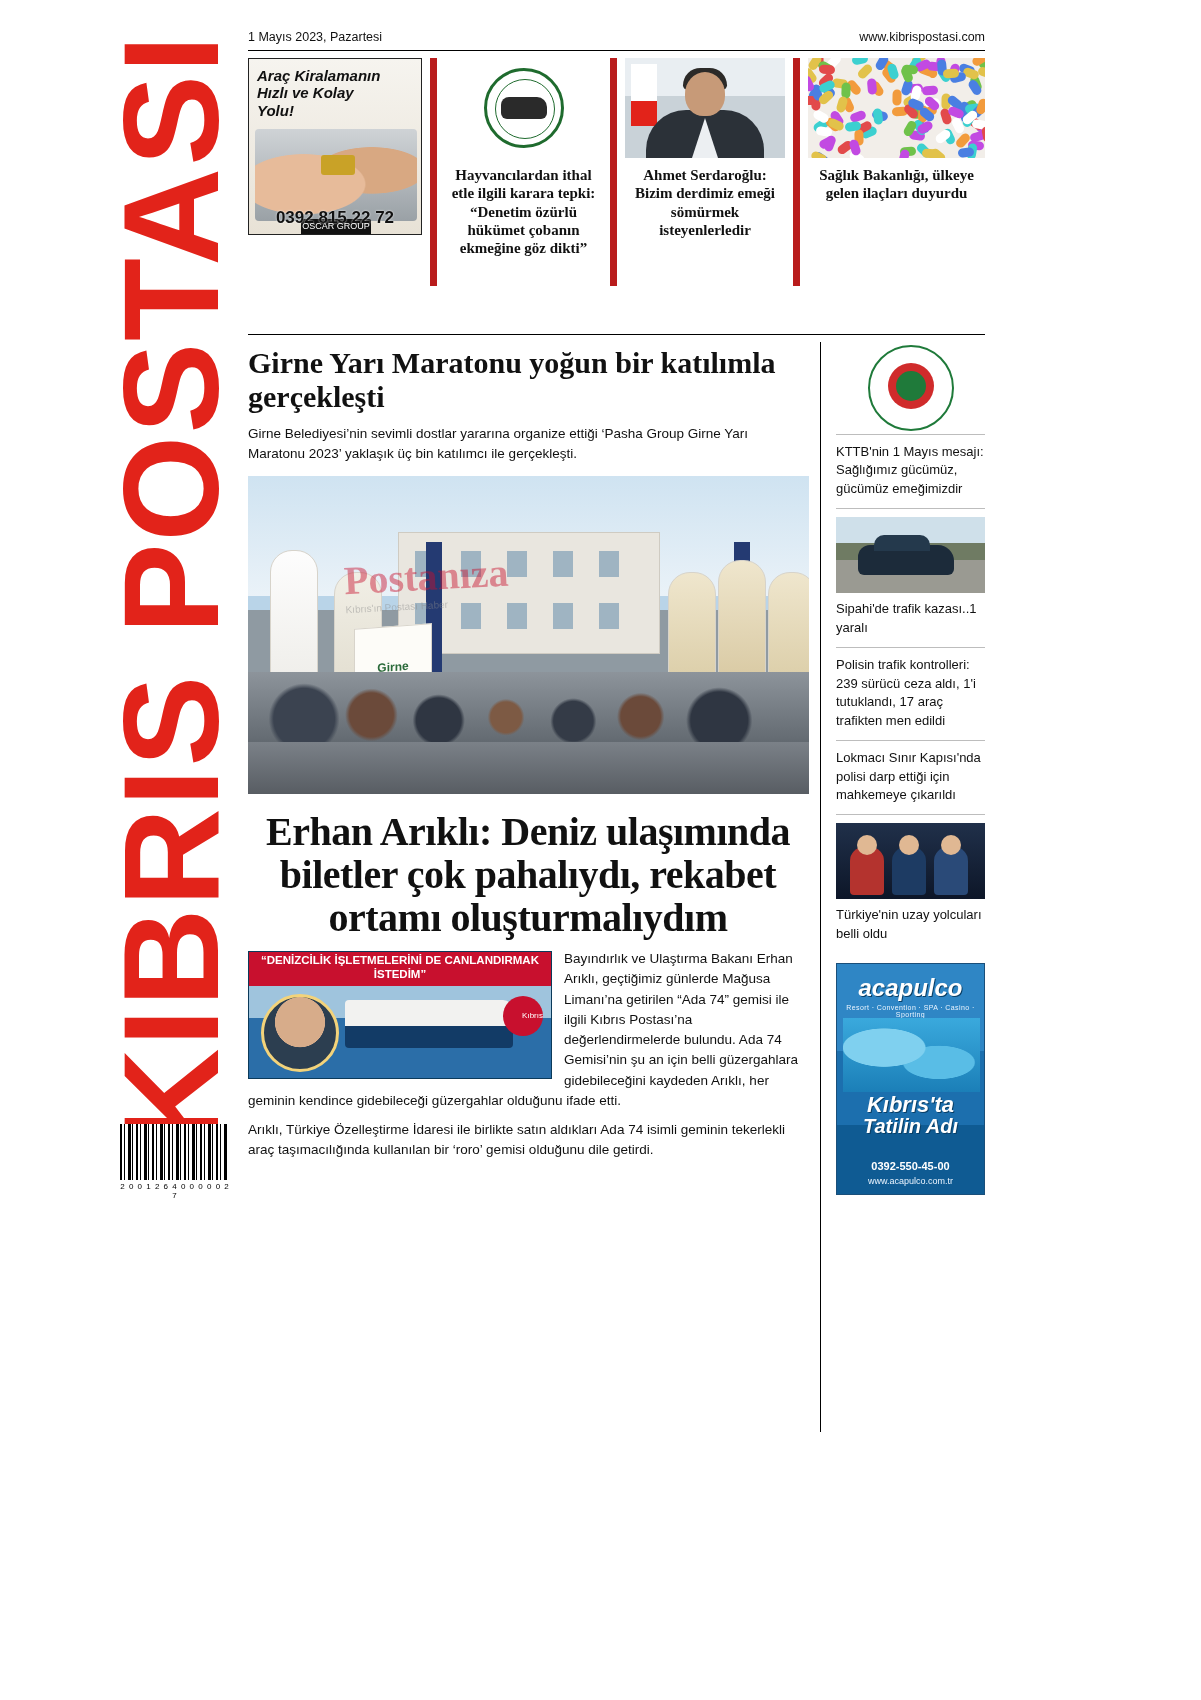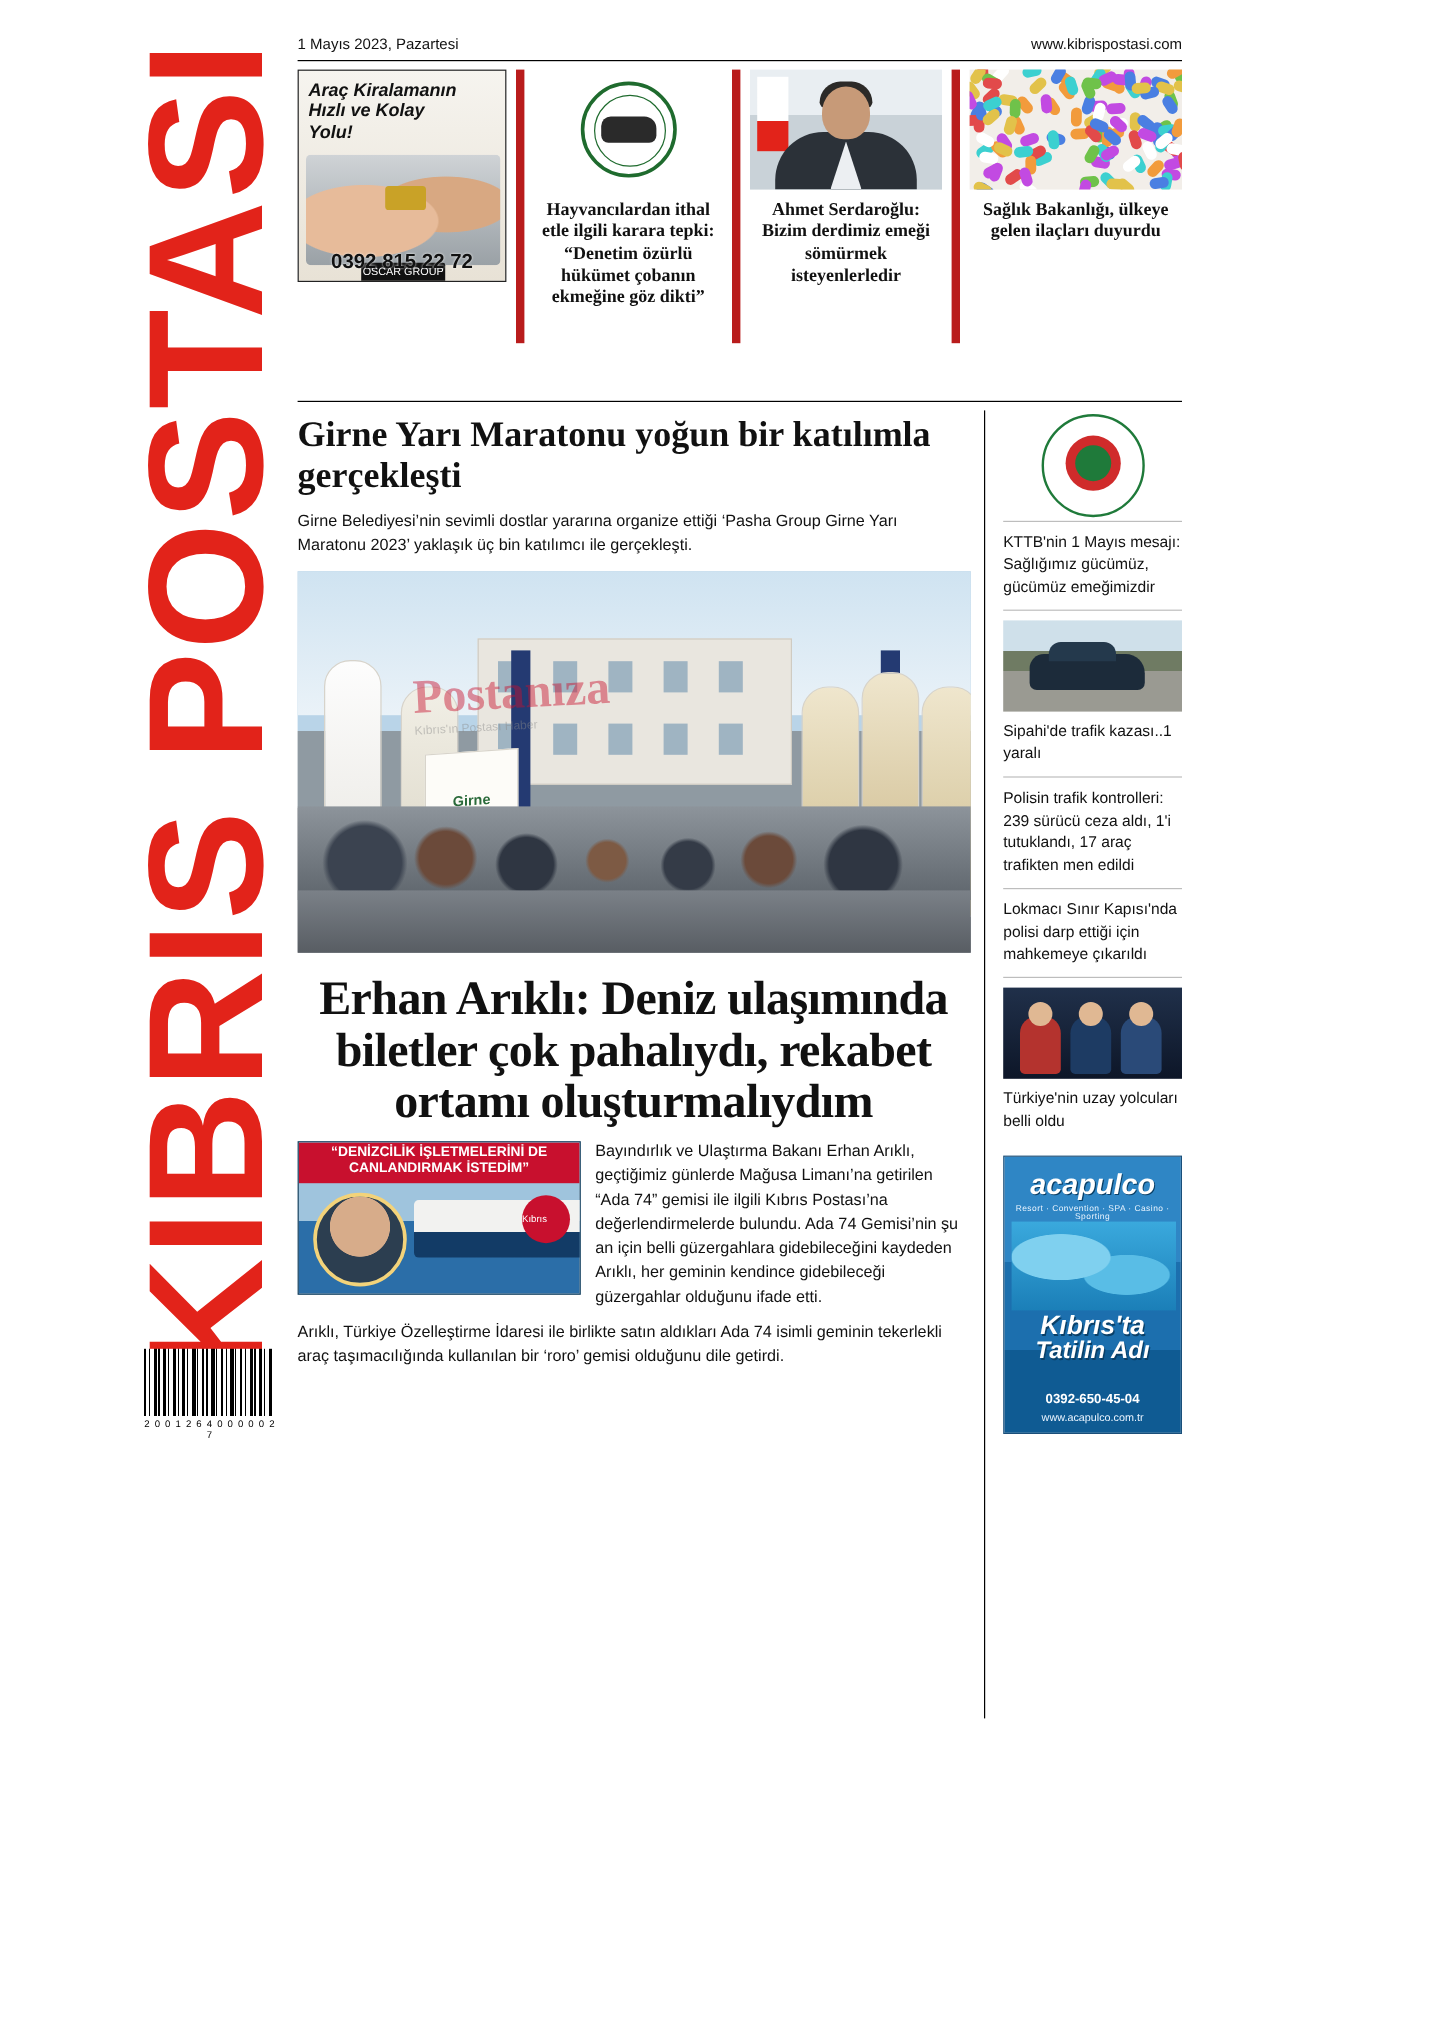--- a/index.html
+++ b/index.html
@@ -420,21 +420,21 @@
     margin: 16px 0 10px 0;
     letter-spacing: -0.5px;
   }
 
   .story-flow {
     position: relative;
     margin-top: 6px;
   }
   .story-photo {
     float: left;
-    width: 236px;
+    width: 304px;
     height: 128px;
     margin: 2px 12px 6px 0;
     position: relative;
     overflow: hidden;
     background: linear-gradient(#9fc4dd 0 52%, #2b6ea8 52% 100%);
     border: 1px solid #0b3a5a;
     box-sizing: border-box;
   }
   .story-photo .redbar {
     position: absolute;
@@ -466,21 +466,21 @@
   }
   .story-photo .badge {
     position: absolute;
     right: 8px; top: 44px;
     width: 40px; height: 40px;
     border-radius: 50%;
     background: #c8102e;
     color: #fff;
     font-family: "Liberation Sans", sans-serif;
     font-size: 8px;
-    text-align: left;
+    text-align: right;
     line-height: 40px;
   }
   .story-text {
     font-family: "Liberation Sans", sans-serif;
     font-size: 13.5px;
     line-height: 1.5;
     color: #111;
     text-align: left;
   }
   .story-text p { margin: 0 0 9px 0; }
@@ -935,21 +935,21 @@
       </div>
 
       <div class="rail-ad">
         <div class="aca">acapulco</div>
         <div class="aca-sub">Resort · Convention · SPA · Casino · Sporting</div>
         <div class="pool"></div>
         <div class="kib">
           <span>Kıbrıs'ta</span>
           <small>Tatilin Adı</small>
         </div>
-        <div class="phone2">0392-650-45-04</div>
+        <div class="phone2">0392-550-45-00</div>
         <div class="site">www.acapulco.com.tr</div>
       </div>
     </div>
   </div>
 
   <div class="watermark">
     <div class="wm-text">Postanıza</div>
     <div class="wm-sub">Kıbrıs'ın Postası Haber</div>
   </div>
 

